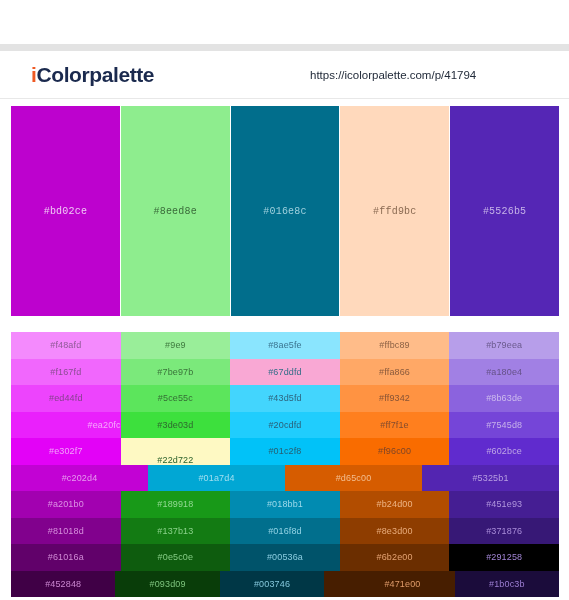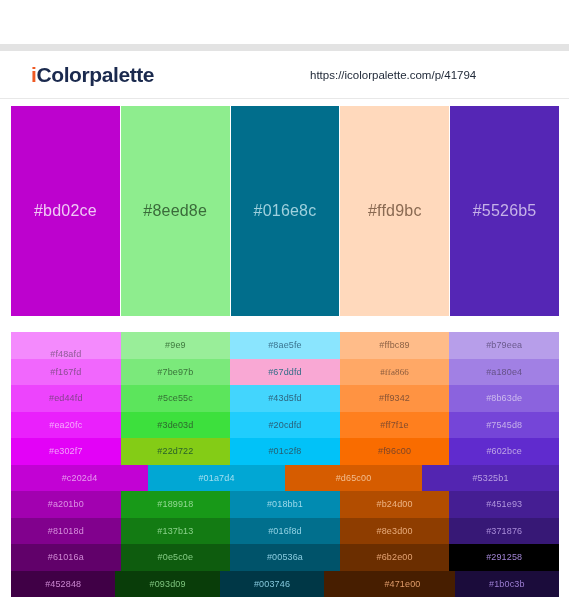--- a/index.html
+++ b/index.html
@@ -64,23 +64,24 @@
   .main-swatch {
     flex: 1 1 0;
     height: 100%;
     position: relative;
     display: flex;
     align-items: center;
     justify-content: center;
   }
   .main-swatch + .main-swatch { margin-left: 1px; }
   .main-swatch .label {
-    font-size: 16px;
+    font-size: 10px;
     letter-spacing: 0.2px;
     user-select: none;
+    font-family: Liberation Mono, monospace;
   }
 
   
   .grid {
     position: absolute;
     top: 288px;
     left: 11px;
     width: 548px;
     height: 265px;
     display: flex;
@@ -140,21 +141,21 @@
       <div class="main-swatch" style="background: rgb(255, 217, 188);">
         <span class="label" style="color: rgb(138, 106, 82);">#ffd9bc</span>
       </div>
       <div class="main-swatch" style="background: rgb(85, 38, 181);">
         <span class="label" style="color: rgb(197, 178, 232);">#5526b5</span>
       </div>
     </div>
 
   <div class="grid" id="shades-grid">
       <div class="grid-row">
-        <div class="grid-cell" style="background: rgb(244, 138, 253); align-items: flex-end;">
+        <div class="grid-cell" style="background: rgb(244, 138, 253);">
           <span class="label" style="color: rgb(142, 90, 150);">#f48afd</span>
         </div>
         <div class="grid-cell" style="background: rgb(153, 238, 153);">
           <span class="label" style="color: rgb(63, 122, 63);">#9e9</span>
         </div>
         <div class="grid-cell" style="background: rgb(138, 229, 254);">
           <span class="label" style="color: rgb(59, 117, 144);">#8ae5fe</span>
         </div>
         <div class="grid-cell" style="background: rgb(255, 188, 137);">
           <span class="label" style="color: rgb(141, 98, 69);">#ffbc89</span>
@@ -167,21 +168,21 @@
         <div class="grid-cell" style="background: rgb(241, 103, 253);">
           <span class="label" style="color: rgb(138, 77, 146);">#f167fd</span>
         </div>
         <div class="grid-cell" style="background: rgb(123, 233, 123);">
           <span class="label" style="color: rgb(58, 116, 58);">#7be97b</span>
         </div>
         <div class="grid-cell" style="background: #f9a8d4;">
           <span class="label" style="color: rgb(52, 109, 136);">#67ddfd</span>
         </div>
         <div class="grid-cell" style="background: rgb(255, 168, 102);">
-          <span class="label" style="color: rgb(138, 90, 60); font-family: Liberation Serif, serif;">#ffa866</span>
+          <span class="label" style="color: rgb(138, 90, 60);">#ffa866</span>
         </div>
         <div class="grid-cell" style="background: rgb(161, 128, 228);">
           <span class="label" style="color: rgb(101, 81, 136);">#a180e4</span>
         </div>
       </div>
       <div class="grid-row">
         <div class="grid-cell" style="background: rgb(237, 68, 253);">
           <span class="label" style="color: rgb(134, 64, 142);">#ed44fd</span>
         </div>
         <div class="grid-cell" style="background: rgb(92, 229, 92);">
@@ -191,41 +192,41 @@
           <span class="label" style="color: rgb(46, 102, 128);">#43d5fd</span>
         </div>
         <div class="grid-cell" style="background: rgb(255, 147, 66);">
           <span class="label" style="color: rgb(135, 83, 53);">#ff9342</span>
         </div>
         <div class="grid-cell" style="background: rgb(139, 99, 222);">
           <span class="label" style="color: rgb(205, 187, 238);">#8b63de</span>
         </div>
       </div>
       <div class="grid-row">
-        <div class="grid-cell" style="background: rgb(234, 32, 252);">
+        <div class="grid-cell" style="background: rgb(234, 32, 252); justify-content: flex-end;">
           <span class="label" style="color: rgb(246, 168, 253);">#ea20fc</span>
         </div>
         <div class="grid-cell" style="background: rgb(61, 224, 61);">
           <span class="label" style="color: rgb(47, 103, 47);">#3de03d</span>
         </div>
         <div class="grid-cell" style="background: rgb(32, 205, 253);">
           <span class="label" style="color: rgb(42, 96, 121);">#20cdfd</span>
         </div>
         <div class="grid-cell" style="background: rgb(255, 127, 30);">
           <span class="label" style="color: rgb(132, 76, 46);">#ff7f1e</span>
         </div>
         <div class="grid-cell" style="background: rgb(117, 69, 216);">
           <span class="label" style="color: rgb(198, 177, 234);">#7545d8</span>
         </div>
       </div>
       <div class="grid-row">
         <div class="grid-cell" style="background: rgb(227, 2, 247);">
           <span class="label" style="color: rgb(244, 160, 251);">#e302f7</span>
         </div>
-        <div class="grid-cell" style="background: #84cc16;">
+        <div class="grid-cell" style="background: #fef9c3; align-items: flex-end;">
           <span class="label" style="color: rgb(42, 97, 42);">#22d722</span>
         </div>
         <div class="grid-cell" style="background: rgb(1, 194, 248);">
           <span class="label" style="color: rgb(38, 96, 115);">#01c2f8</span>
         </div>
         <div class="grid-cell" style="background: rgb(249, 108, 0);">
           <span class="label" style="color: rgb(127, 69, 38);">#f96c00</span>
         </div>
         <div class="grid-cell" style="background: rgb(96, 43, 206);">
           <span class="label" style="color: rgb(191, 167, 230);">#602bce</span>

